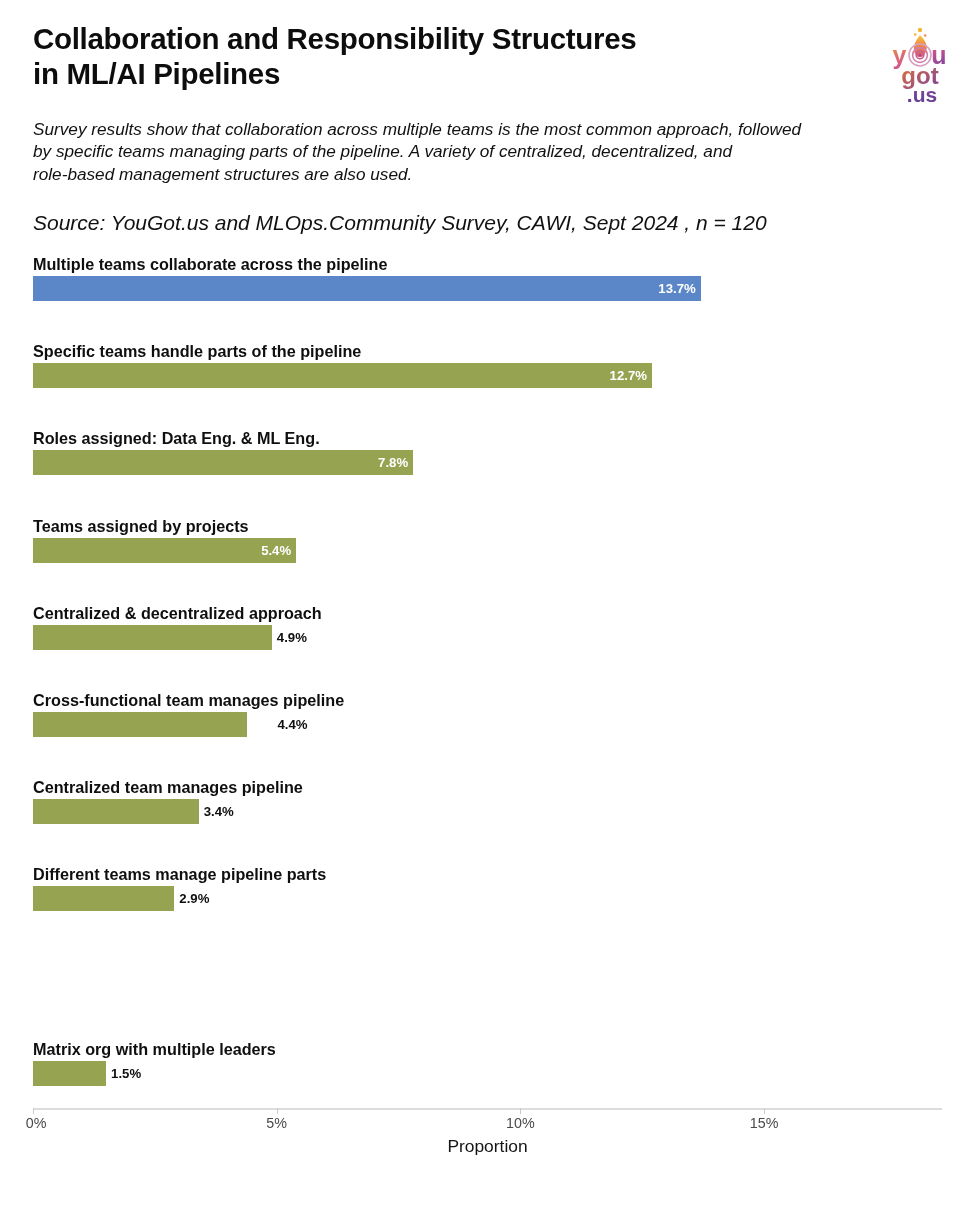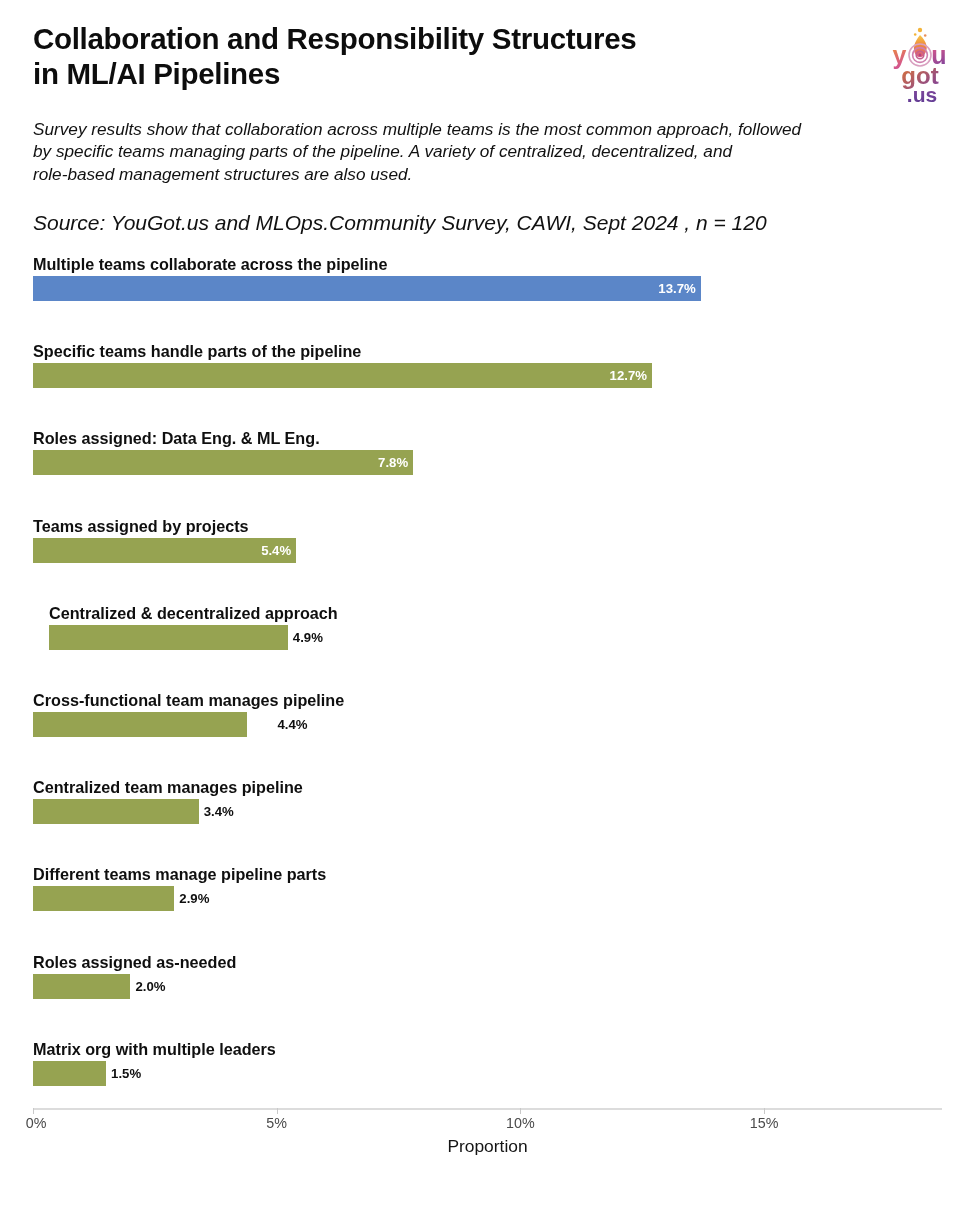--- a/index.html
+++ b/index.html
@@ -240,21 +240,21 @@
           <div class="bar-value-in" style="left: 375.172px; transform: translateX(-100%);">7.8%</div>
         </div>
       </div>
       <div class="bar-group" style="top: 263.6px; height: 87.2px;">
         <div class="bar-label">Teams assigned by projects</div>
         <div class="bar-track" style="width: 909px;">
           <div class="bar" style="width: 263.196px; background: rgb(150, 163, 81);"></div>
           <div class="bar-value-in" style="left: 258.196px; transform: translateX(-100%);">5.4%</div>
         </div>
       </div>
-      <div class="bar-group" style="top: 350.8px; height: 87.2px; margin-left: 16px;">
+      <div class="bar-group" style="top: 350.8px; height: 87.2px;">
         <div class="bar-label">Centralized &amp; decentralized approach</div>
         <div class="bar-track" style="width: 909px; padding-left: 16px;">
           <div class="bar" style="width: 238.826px; background: rgb(150, 163, 81);"></div>
           <div class="bar-value-out" style="left: 243.826px;">4.9%</div>
         </div>
       </div>
       <div class="bar-group" style="top: 438px; height: 87.2px;">
         <div class="bar-label">Cross-functional team manages pipeline</div>
         <div class="bar-track" style="width: 909px;">
           <div class="bar" style="width: 214.456px; background: rgb(150, 163, 81);"></div>
@@ -266,27 +266,20 @@
         <div class="bar-track" style="width: 909px;">
           <div class="bar" style="width: 165.716px; background: rgb(150, 163, 81);"></div>
           <div class="bar-value-out" style="left: 170.716px;">3.4%</div>
         </div>
       </div>
       <div class="bar-group" style="top: 612.4px; height: 87.2px;">
         <div class="bar-label">Different teams manage pipeline parts</div>
         <div class="bar-track" style="width: 909px;">
           <div class="bar" style="width: 141.346px; background: rgb(150, 163, 81);"></div>
           <div class="bar-value-out" style="left: 146.346px;">2.9%</div>
-        </div>
-      </div>
-      <div class="bar-group" style="top: 699.6px; height: 87.2px;">
-        <div class="bar-label">Roles assigned as-needed</div>
-        <div class="bar-track" style="width: 909px;">
-          <div class="bar" style="width: 97.4799px; background: rgb(150, 163, 81);"></div>
-          <div class="bar-value-out" style="left: 102.48px;">2.0%</div>
         </div>
       </div>
       <div class="bar-group" style="top: 786.8px; height: 87.2px; padding-left: 32px;">
         <div class="bar-label">Matrix org with multiple leaders</div>
         <div class="bar-track" style="width: 909px;">
           <div class="bar" style="width: 73.1099px; background: rgb(150, 163, 81);"></div>
           <div class="bar-value-out" style="left: 78.1099px;">1.5%</div>
         </div>
       </div>
     </div>

